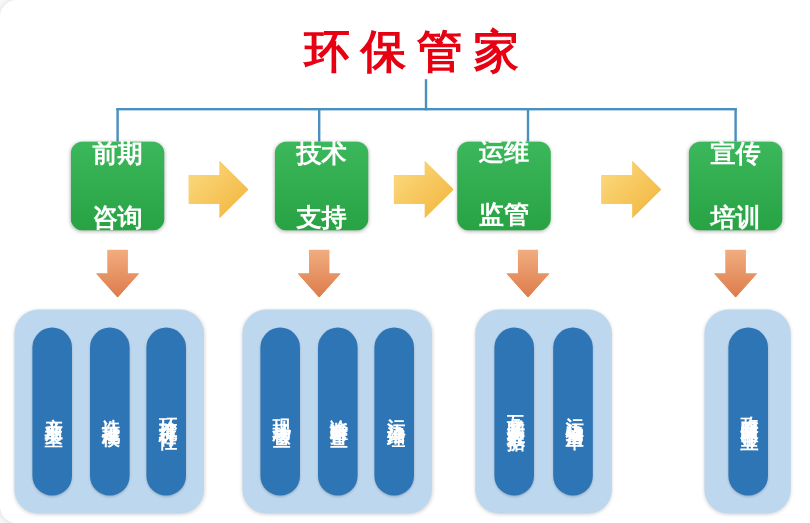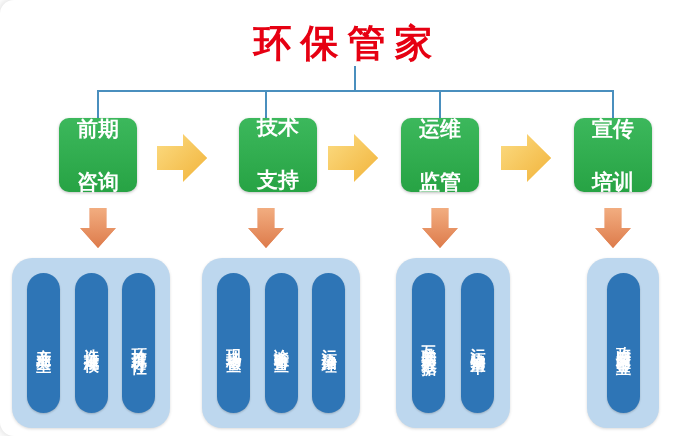--- a/index.html
+++ b/index.html
@@ -85,25 +85,25 @@
   <div class="conn" style="left:97px;top:90px;width:517px;height:2px;"></div>
   <div class="conn" style="left:97px;top:90px;width:2px;height:28px;"></div>
   <div class="conn" style="left:265px;top:90px;width:2px;height:28px;"></div>
   <div class="conn" style="left:439px;top:90px;width:2px;height:28px;"></div>
   <div class="conn" style="left:612px;top:90px;width:2px;height:28px;"></div>
 
   <div class="stage" style="left:59px;">
     <span>前期</span>
     <span>咨询</span>
   </div>
-  <div class="stage" style="left:239px;font-family:Liberation Mono, monospace;">
+  <div class="stage" style="left:229px;">
     <span>技术</span>
     <span>支持</span>
   </div>
-  <div class="stage" style="left:401px;">
+  <div class="stage" style="left:381px;font-family:Liberation Mono, monospace;">
     <span>运维</span>
     <span>监管</span>
   </div>
   <div class="stage" style="left:574px;text-align:right;">
     <span>宣传</span>
     <span>培训</span>
   </div>
 
   <div class="arrow-right" style="left:157px;"></div>
   <div class="arrow-right" style="left:328px;"></div>

